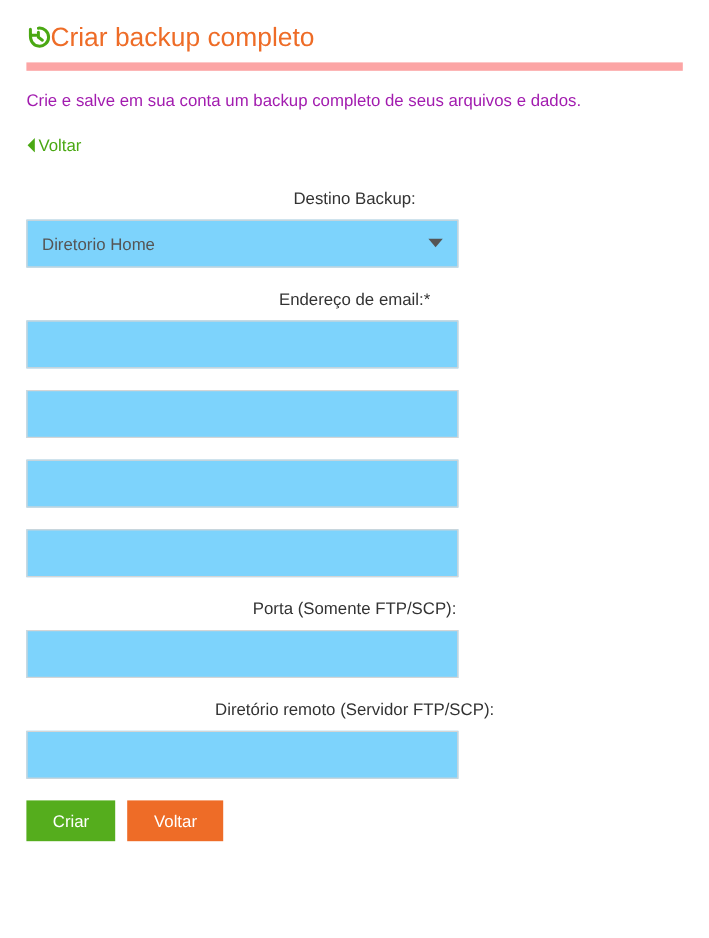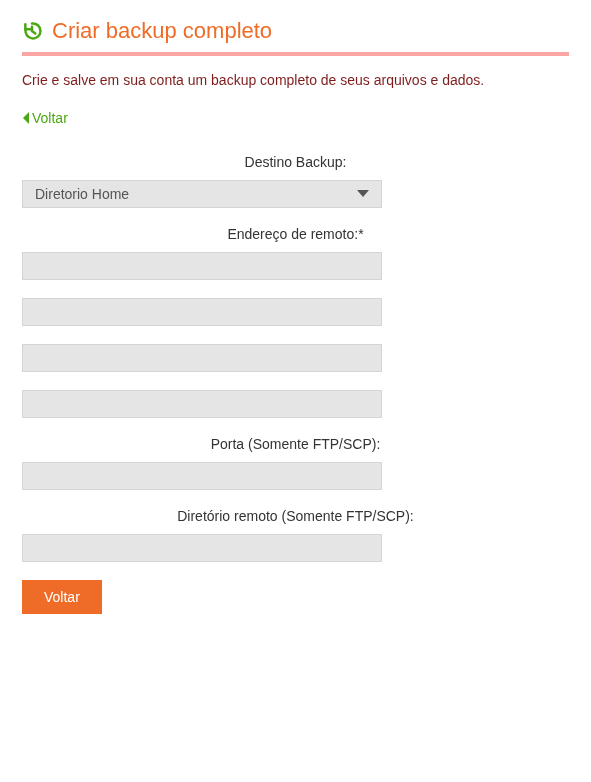--- a/index.html
+++ b/index.html
@@ -8,38 +8,37 @@
     padding: 18px 22px;
     font-family: Arial, Helvetica, sans-serif;
     font-size: 14px;
     color: #333;
     background: #fff;
     width: 591px;
   }
   .page-header {
     display: flex;
     align-items: center;
-    gap: 10px;
-    border-bottom: 4px solid #fca5a5;
+    border-bottom: 7px solid #fca5a5;
     padding-bottom: 8px;
     margin-bottom: 16px;
   }
   .page-header .icon svg {
     width: 20px;
     height: 20px;
     display: block;
   }
   .page-title {
     color: #ee6c27;
     font-size: 22px;
     font-weight: 400;
     margin: 0;
   }
   .description {
-    color: #7f1d1d;
+    color: #a21caf;
     margin-bottom: 22px;
   }
   .back-link {
     color: #4aa813;
     cursor: pointer;
     display: inline-flex;
     align-items: center;
     gap: 2px;
     margin-bottom: 28px;
     font-size: 14px;
@@ -54,22 +53,22 @@
   }
   .form-label {
     display: block;
     color: #333;
     font-size: 14px;
     margin-bottom: 10px;
     text-align: center;
   }
   .form-control, .select-control {
     width: 360px;
-    height: 28px;
-    background: #e5e5e5;
+    height: 40px;
+    background: #7dd3fc;
     border: 1px solid #d5d5d5;
     font-size: 14px;
     color: #555;
     padding: 0 12px;
   }
   .select-control {
     -webkit-appearance: none;
     -moz-appearance: none;
     appearance: none;
     padding-right: 36px;
@@ -141,21 +140,21 @@
     </select>
     <span class="chev-down">
       <svg viewBox="0 0 14 10">
           <path fill="#555" d="M1 1 L7 8 L13 1 Z"></path>
         </svg>
     </span>
   </div>
 </div>
 
 <div class="form-group">
-  <label class="form-label">Endereço de remoto:*</label>
+  <label class="form-label">Endereço de email:*</label>
   <input type="text" class="form-control" value="" style="">
 </div>
 
 <div class="form-group">
   <input type="text" class="form-control" value="" style="">
 </div>
 
 <div class="form-group">
   <input type="text" class="form-control" value="" style="">
 </div>
@@ -163,22 +162,23 @@
 <div class="form-group">
   <input type="password" class="form-control" value="" style="">
 </div>
 
 <div class="form-group">
   <label class="form-label">Porta (Somente FTP/SCP):</label>
   <input type="text" class="form-control" value="" style="">
 </div>
 
 <div class="form-group">
-  <label class="form-label">Diretório remoto (Somente FTP/SCP):</label>
+  <label class="form-label">Diretório remoto (Servidor FTP/SCP):</label>
   <input type="text" class="form-control" value="" style="">
 </div>
 
 <div class="button-row">
+  <button class="btn btn-primary">Criar</button>
   <button class="btn btn-secondary">Voltar</button>
 </div>
 
 
 
 
 </body></html>

